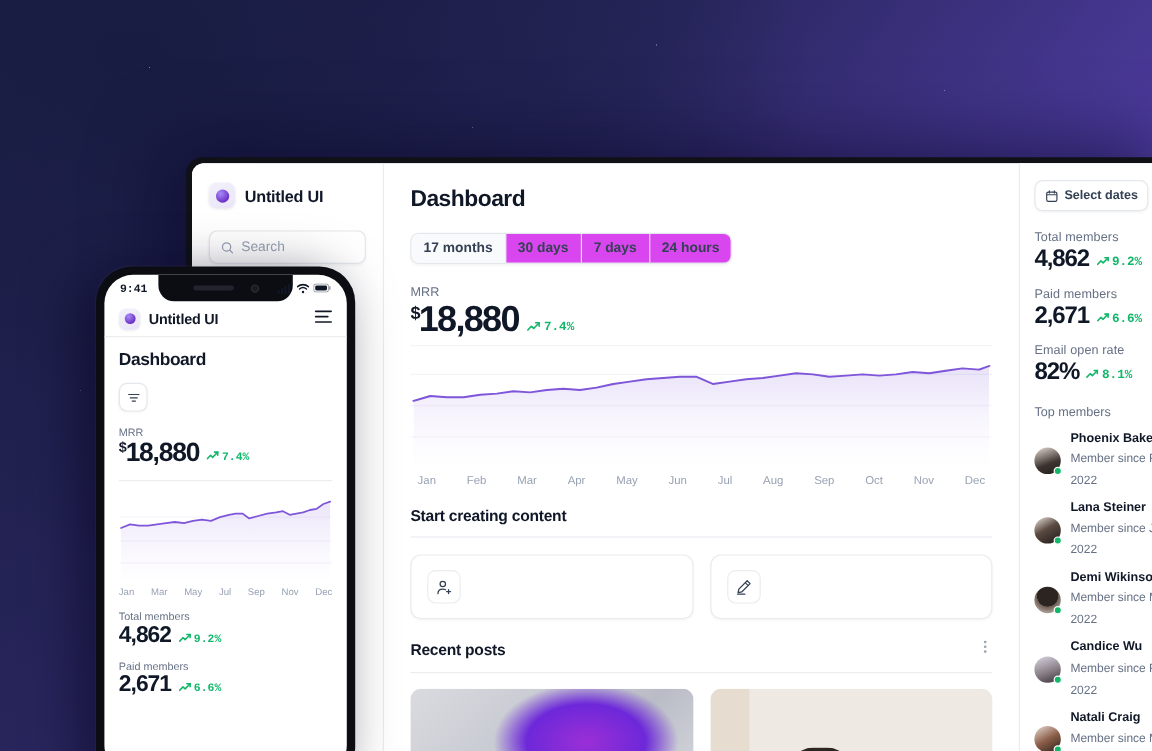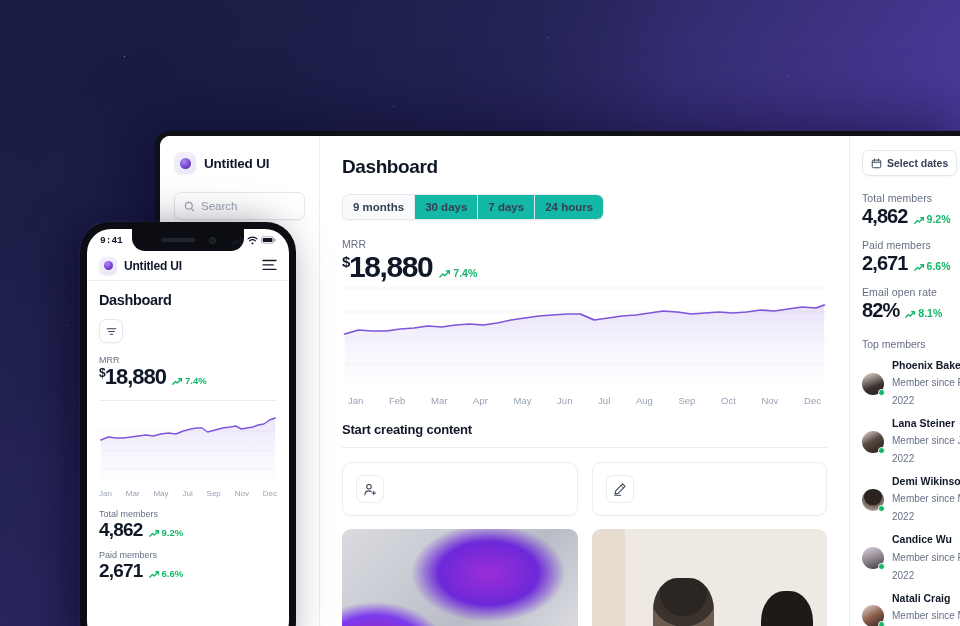--- a/index.html
+++ b/index.html
@@ -93,35 +93,35 @@
     font-size: 19px; font-weight: 700; color: #101828;
     letter-spacing: -.4px; margin-bottom: 16px;
   }
   .toolbar { display: flex; align-items: center; justify-content: space-between; }
   .segmented {
     display: inline-flex; border: 1px solid #e4e7ec; border-radius: 7px;
     overflow: hidden; box-shadow: 0 1px 2px rgba(16,24,40,.04); background: #fff;
   }
   .seg {
     font-size: 11.5px; font-weight: 600; color: #344054;
-    padding: 6px 10px; border-right: 1px solid #e4e7ec; background: #14b8a6;
+    padding: 6px 10px; border-right: 1px solid #e4e7ec; background: #d946ef;
     white-space: nowrap;
   }
   .seg:last-child { border-right: none; }
   .seg.active { background: #f9fafb; }
 
   .kpi-label { font-size: 10.5px; color: #667085; margin-bottom: 2px; letter-spacing: .1px; }
   .mrr-block { margin-top: 18px; }
   .mrr-row { display: flex; align-items: flex-end; gap: 7px; }
   .mrr-value {
     font-size: 30px; font-weight: 700; color: #101828; letter-spacing: -1.4px;
     line-height: 1; display: flex; align-items: flex-start;
   }
   .mrr-value .cur { font-size: 15px; font-weight: 700; margin-top: 2px; }
-  .delta { display: inline-flex; align-items: flex-end; gap: 2px; font-size: 10.5px; font-weight: 600; color: #12b76a; margin-bottom: 3px; }
+  .delta { display: inline-flex; align-items: flex-start; gap: 2px; font-size: 10.5px; font-weight: 600; color: #12b76a; margin-bottom: 3px; font-family: Liberation Mono, monospace; }
 
   
   .chart-wrap { margin-top: 4px; position: relative; height: 122px; }
   .chart-wrap svg { display: block; width: 100%; height: 104px; }
   .xaxis { display: flex; justify-content: space-between; padding: 5px 6px 0 6px; }
   .xaxis span { font-size: 9.5px; color: #98a2b3; }
 
   .section-title { font-size: 13px; font-weight: 700; color: #101828; letter-spacing: -.2px; }
   .section-head { display:flex; align-items:center; justify-content: space-between; padding-bottom: 10px; border-bottom: 1px solid #eaecf0; }
   .cards { display: flex; gap: 14px; margin-top: 14px; }
@@ -276,21 +276,21 @@
     </div>
   </aside>
 
   <div class="main">
 
     <section class="content">
       <h1 class="page-title">Dashboard</h1>
 
       <div class="toolbar">
         <div class="segmented">
-          <div class="seg active">9 months</div>
+          <div class="seg active">17 months</div>
           <div class="seg">30 days</div>
           <div class="seg">7 days</div>
           <div class="seg">24 hours</div>
         </div>
       </div>
 
       <div class="mrr-block">
         <div class="kpi-label">MRR</div>
         <div class="mrr-row">
           <div class="mrr-value">
@@ -357,20 +357,30 @@
           <span class="card-icon">
             <svg width="15" height="15" viewBox="0 0 20 20" fill="none">
               <path d="M14.2 2.6l3.2 3.2-9.3 9.3-4 .8.8-4 9.3-9.3z" stroke="#344054" stroke-width="1.4" stroke-linejoin="round"></path>
               <path d="M12.1 4.7l3.2 3.2" stroke="#344054" stroke-width="1.2"></path>
               <path d="M3.6 17.6h8" stroke="#344054" stroke-width="1.4" stroke-linecap="round"></path>
             </svg>
           </span>
         </div>
       </div>
 
+      <div class="section-head" style="margin-top:16px;">
+        <span class="section-title">Recent posts</span>
+        <span>
+          <svg width="12" height="12" viewBox="0 0 12 12" fill="#98A2B3">
+            <circle cx="6" cy="2" r="1.1"></circle>
+                <circle cx="6" cy="6" r="1.1"></circle>
+                <circle cx="6" cy="10" r="1.1"></circle>
+          </svg>
+        </span>
+      </div>
 
       <div class="posts">
         <div class="post-thumb thumb-a"></div>
         <div class="post-thumb thumb-b"></div>
       </div>
     </section>
 
     <aside class="rail">
       <div class="rail-top">
         <span class="pill">

